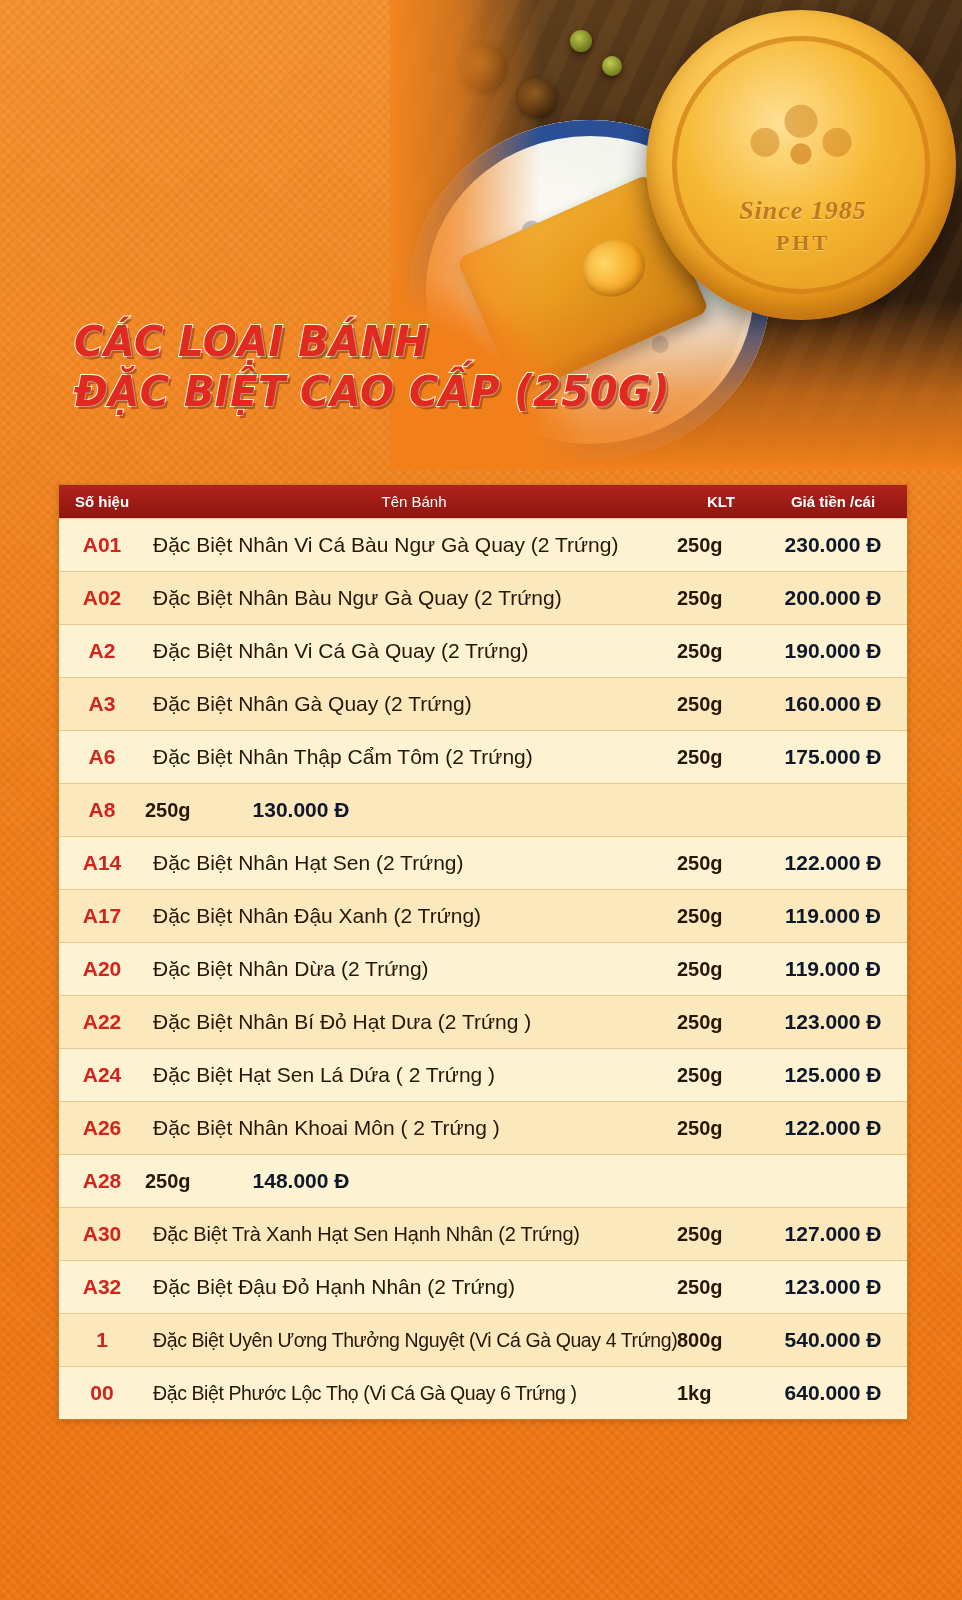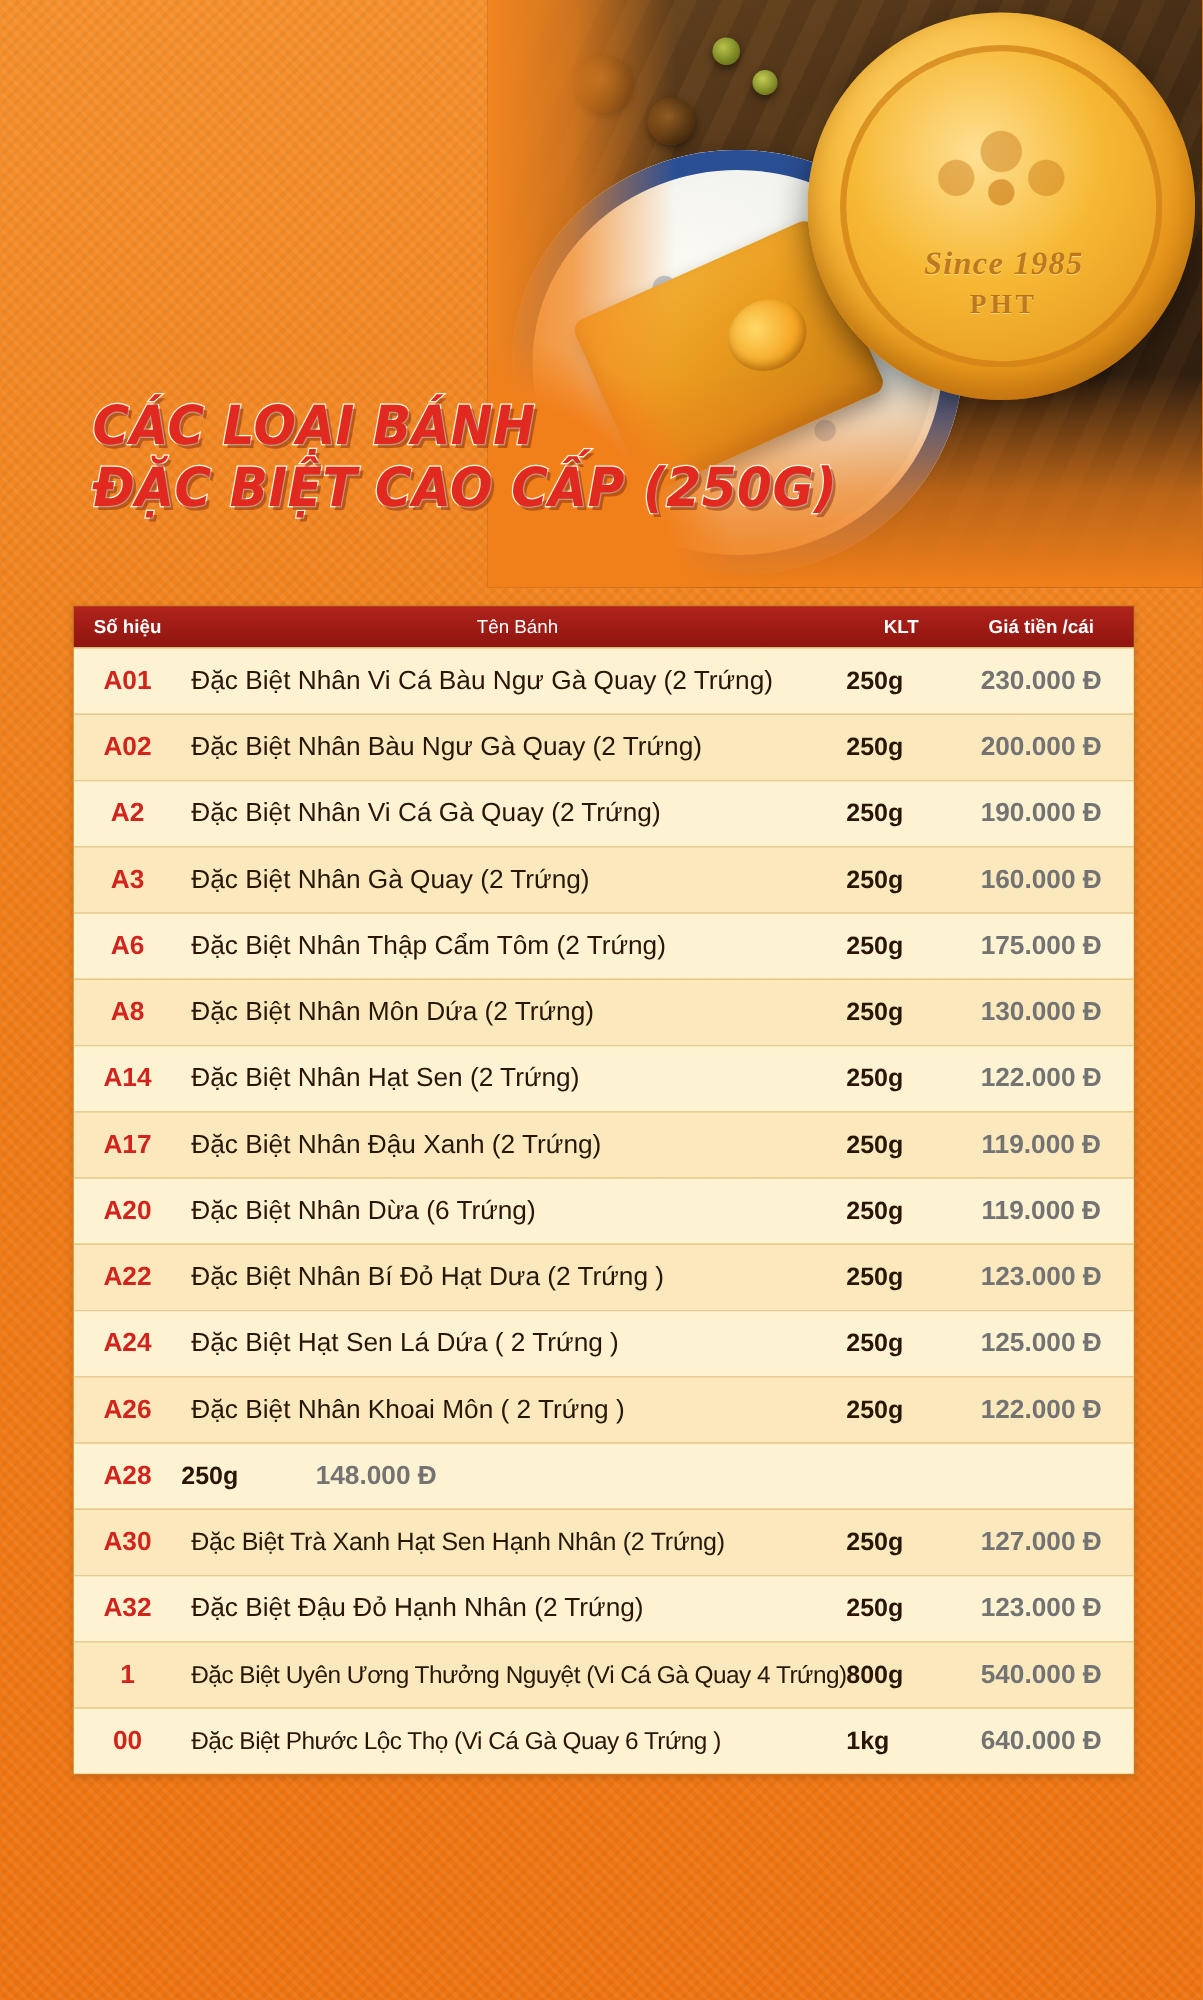--- a/index.html
+++ b/index.html
@@ -263,21 +263,21 @@
     text-align: left;
     padding-right: 6px;
     color: #2a1508;
     font-weight: bold;
     font-size: 20px;
   }
   .c-price {
     width: 148px;
     flex: 0 0 148px;
     text-align: center;
-    color: #737373;
+    color: #0f172a;
     font-weight: bold;
     font-size: 21px;
   }
   .thead .c-code { color:#fff; font-size:15px; }
   .thead .c-name { color:#fff; font-size:15px; padding-left:0; }
   .thead .c-klt  { color:#fff; font-size:15px; text-align:center; padding-right:0; }
   .thead .c-price{ color:#fff; font-size:15px; }
 
   
   .row.tight .c-name { font-size: 20px; letter-spacing: -0.2px; }
@@ -359,42 +359,41 @@
 
     <div class="row">
       <div class="c-code">A6</div>
       <div class="c-name">Đặc Biệt Nhân Thập Cẩm Tôm (2 Trứng)</div>
       <div class="c-klt">250g</div>
       <div class="c-price">175.000 Đ</div>
     </div>
 
     <div class="row alt">
       <div class="c-code">A8</div>
-      <div class="c-name">Đặc Biệt Nhân Môn Dứa (2 Trứng)</div>
       <div class="c-klt">250g</div>
       <div class="c-price">130.000 Đ</div>
     </div>
 
     <div class="row">
       <div class="c-code">A14</div>
       <div class="c-name">Đặc Biệt Nhân Hạt Sen (2 Trứng)</div>
       <div class="c-klt">250g</div>
       <div class="c-price">122.000 Đ</div>
     </div>
 
     <div class="row alt">
       <div class="c-code">A17</div>
       <div class="c-name">Đặc Biệt Nhân Đậu Xanh (2 Trứng)</div>
       <div class="c-klt">250g</div>
       <div class="c-price">119.000 Đ</div>
     </div>
 
     <div class="row">
       <div class="c-code">A20</div>
-      <div class="c-name">Đặc Biệt Nhân Dừa (6 Trứng)</div>
+      <div class="c-name">Đặc Biệt Nhân Dừa (2 Trứng)</div>
       <div class="c-klt">250g</div>
       <div class="c-price">119.000 Đ</div>
     </div>
 
     <div class="row alt">
       <div class="c-code">A22</div>
       <div class="c-name">Đặc Biệt Nhân Bí Đỏ Hạt Dưa (2 Trứng )</div>
       <div class="c-klt">250g</div>
       <div class="c-price">123.000 Đ</div>
     </div>

